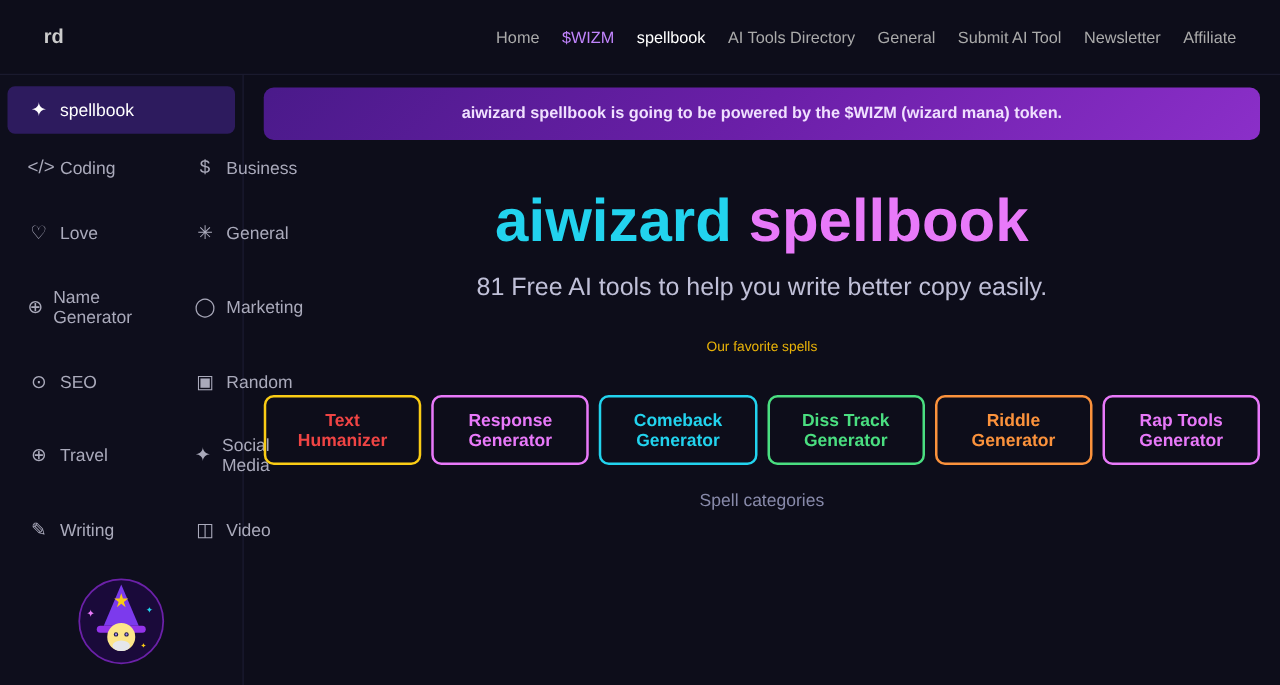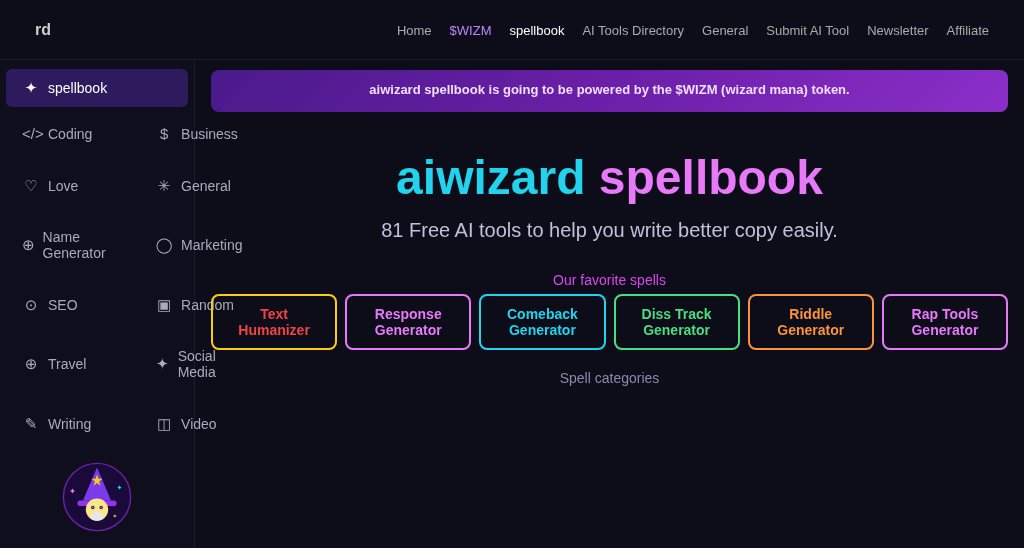--- a/index.html
+++ b/index.html
@@ -145,23 +145,23 @@
     }
     .hero-subtitle {
       color: #c0c0d8;
       font-size: 20px;
       margin-bottom: 10px;
     }
 
     
     .favorite-spells-label {
       text-align: center;
-      color: #d946ef;
-      font-size: 14px;
-      margin-bottom: 6px;
+      color: #eab308;
+      font-size: 11px;
+      margin-bottom: 32px;
     }
     .spells-cards {
       display: flex;
       justify-content: center;
       gap: 8px;
       padding: 0 16px;
       flex-wrap: nowrap;
     }
     .spell-card {
       border: 2px solid;

